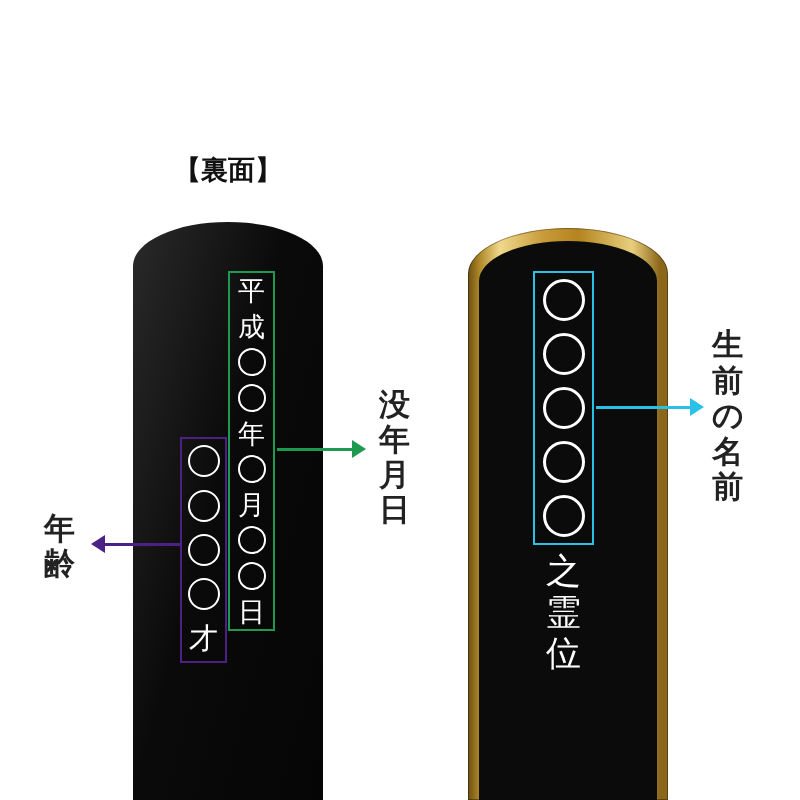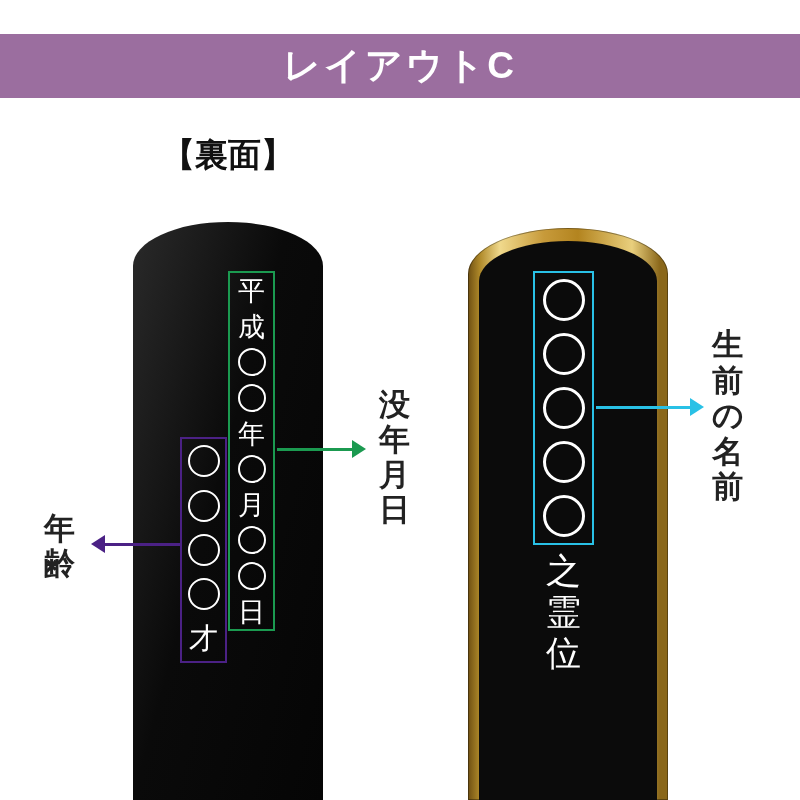--- a/index.html
+++ b/index.html
@@ -9,22 +9,22 @@
   html,body{margin:0;padding:0;background:#fff;}
   .stage{position:relative;width:800px;height:800px;background:#fff;overflow:hidden;
          font-family:"Liberation Sans",sans-serif;}
 
   
   .banner{position:absolute;left:0;top:34px;width:800px;height:64px;
           background:var(--banner);display:flex;align-items:center;justify-content:center;}
   .banner-title{color:#fff;font-size:37px;font-weight:bold;letter-spacing:3px;}
 
   
-  .heading{position:absolute;top:133px;width:200px;text-align:center;
-           font-size:33px;font-weight:bold;color:#111;}
+  .heading{position:absolute;top:152px;width:200px;text-align:center;
+           font-size:27px;font-weight:bold;color:#111;}
   .heading.back{left:128px;}
   .heading.front{left:468px;}
 
   
   .tablet-back{position:absolute;left:133px;top:222px;width:190px;height:578px;
                background:linear-gradient(105deg,#2a2a2a 0%,#0a0a0a 45%,#050505 100%);
                border-radius:95px 95px 0 0 / 44px 44px 0 0;}
 
   
   .tablet-front{position:absolute;left:468px;top:228px;width:200px;height:572px;
@@ -81,23 +81,20 @@
                   border-bottom:9px solid transparent;border-right:14px solid var(--purple);}
   .name-arrow-line{left:596px;top:406px;width:96px;background:var(--cyan);}
   .name-arrow-head{left:690px;top:398px;border-top:9px solid transparent;
                    border-bottom:9px solid transparent;border-left:14px solid var(--cyan);}
 </style>
 </head>
 <body>
 
 <div class="stage">
 
-  <div class="banner">
-    <span class="banner-title">レイアウトC</span>
-  </div>
 
   <div class="heading back">【裏面】</div>
 
   <div class="tablet-back"></div>
 
   <div class="tablet-front">
     <div class="tablet-front-inner"></div>
   </div>
 
   <div class="box date-box">

